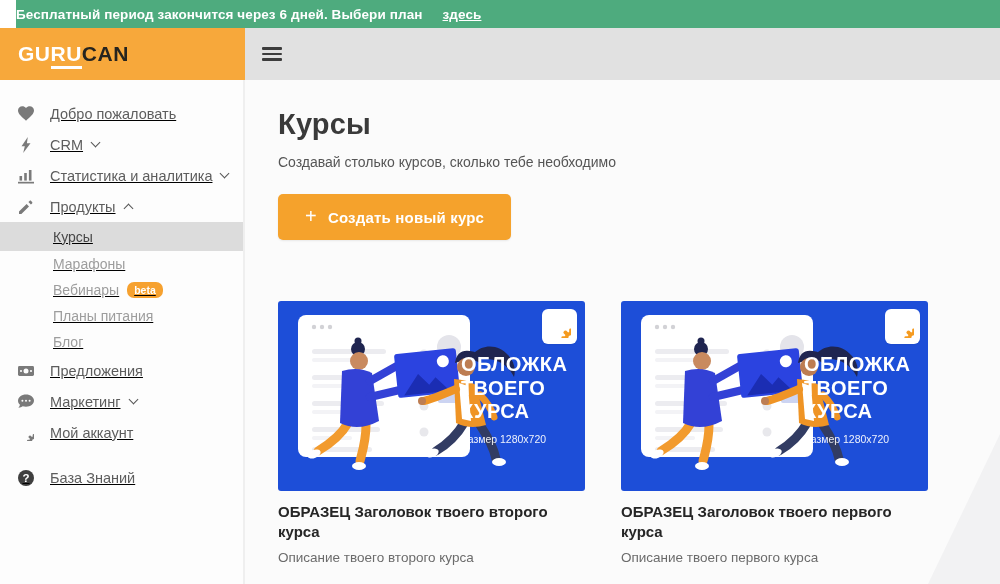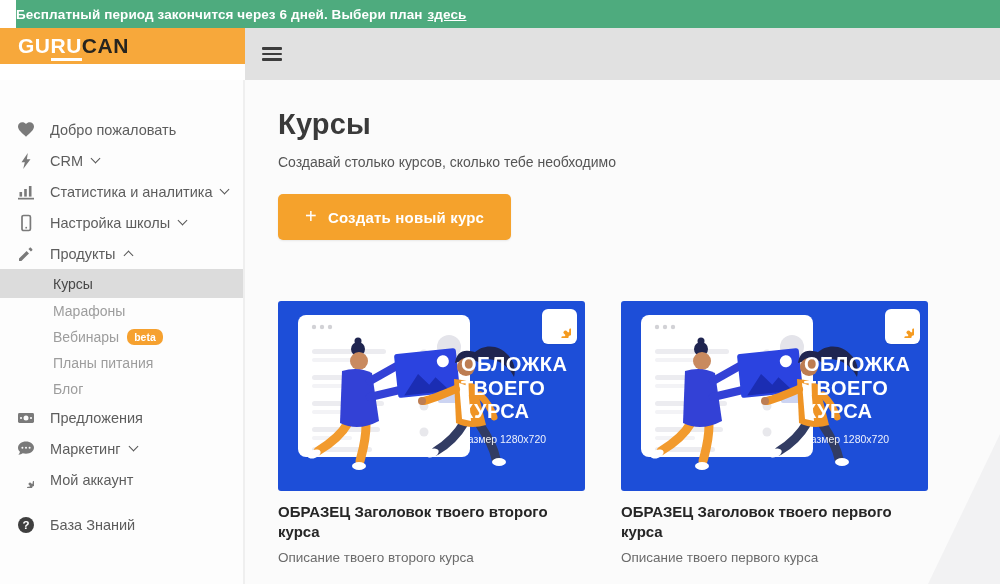--- a/index.html
+++ b/index.html
@@ -9,41 +9,42 @@
     background:#ffffff; position:relative; overflow:hidden;
     -webkit-font-smoothing: antialiased;
   }
   
   .banner {
     position:absolute; top:0; left:16px; width:1000px; height:28px;
     background:#4EAB7E; color:#fff;
     display:flex; align-items:center; justify-content:flex-start;
     padding-right:84px; font-size:13.5px; font-weight:700; letter-spacing:.1px;
   }
-  .banner a { color:#fff; text-decoration:underline; margin-left:5px; cursor:pointer; font-weight:700;}
+  .banner a { color:#fff; text-decoration:underline; margin-left:20px; cursor:pointer; font-weight:700;}
   
   .logo-block {
-    position:absolute; top:28px; left:0; width:245px; height:36px;
+    position:absolute; top:28px; left:0; width:245px; height:52px;
     background:#F7A83B; display:flex; align-items:center; padding-left:18px;
   }
   .logo { font-size:21px; font-weight:800; letter-spacing:.5px; white-space:nowrap; }
   .logo .l-white { color:#ffffff; }
   .logo .l-ru { color:#ffffff; border-bottom:3px solid #ffffff; padding-bottom:1px; }
   .logo .l-dark { color:#26241f; }
   .header {
     position:absolute; top:28px; left:245px; width:755px; height:52px;
     background:#e1e1e1; display:flex; align-items:center; padding-left:17px;
   }
   .hamburger { width:20px; cursor:pointer; }
   .hamburger div { height:2.8px; background:#3c3c3c; border-radius:1px; margin:2.6px 0; }
   
   .sidebar {
     position:absolute; top:80px; left:0; width:245px; height:504px;
-    background:#fdfdfd; border-right:2px solid #efefef; padding-top:34px;
+    background:#fdfdfd; border-right:2px solid #efefef; padding-top:18px;
     z-index:2;
+    text-decoration:underline;
   }
   .nav-item {
     height:31px; display:flex; align-items:center; padding-left:17px;
     color:#5d5d5d; font-size:14.5px; cursor:pointer; white-space:nowrap;
   }
   .nav-icon { width:18px; height:18px; margin-right:15px; color:#7a7a7a; flex:0 0 18px; display:flex; align-items:center; justify-content:center;}
   .nav-icon svg { width:18px; height:18px; display:block; }
   .chev {
     width:7px; height:7px; border-right:1.8px solid #565656; border-bottom:1.8px solid #565656;
     display:inline-block; margin-left:9px;
@@ -252,29 +253,20 @@
         <svg>
           <use href="#sym-chart"></use>
         </svg>
       </span>
     <span>Статистика и аналитика</span>
     <span class="chev down"></span>
   </div>
   <div class="nav-item">
     <span class="nav-icon">
         <svg>
-          <use href="#sym-phone"></use>
-        </svg>
-      </span>
-    <span>Настройка школы</span>
-    <span class="chev down"></span>
-  </div>
-  <div class="nav-item">
-    <span class="nav-icon">
-        <svg>
           <use href="#sym-pencil"></use>
         </svg>
       </span>
     <span>Продукты</span>
     <span class="chev up"></span>
   </div>
   <div class="nav-sub selected">
     <span>Курсы</span>
   </div>
   <div class="nav-sub">

